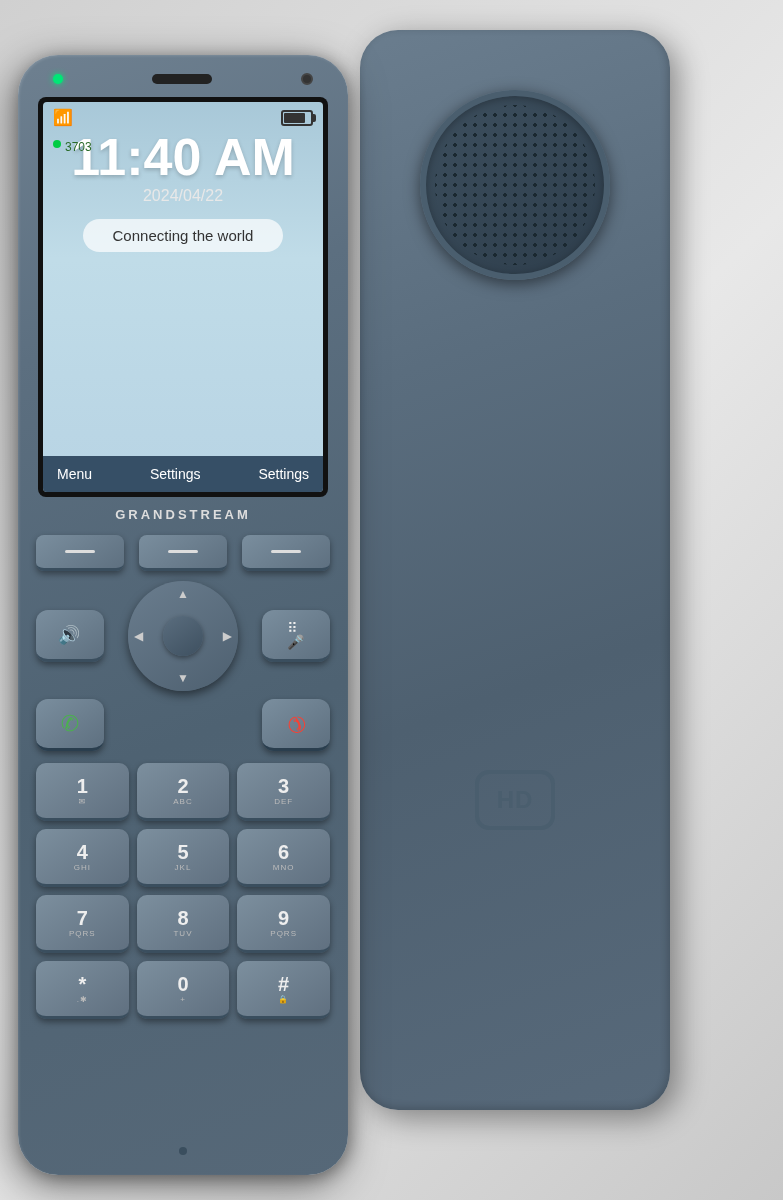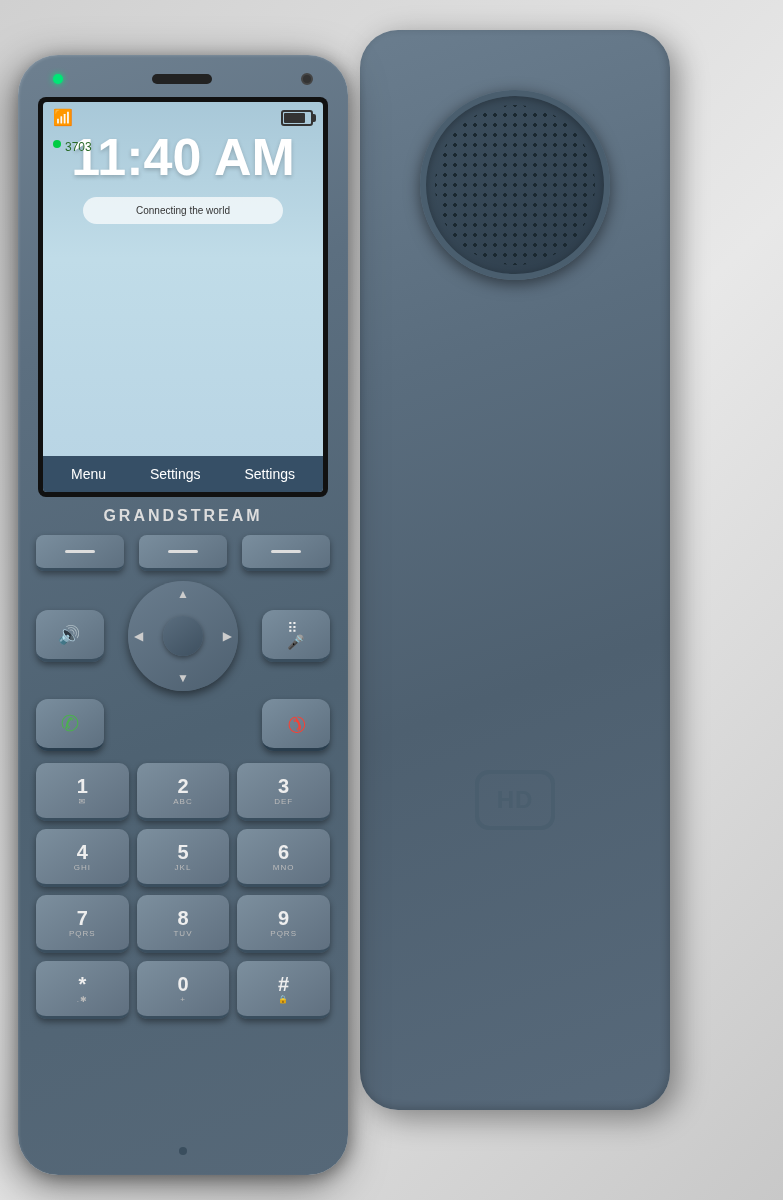--- a/index.html
+++ b/index.html
@@ -242,50 +242,50 @@
       margin-top: 4px;
     }
 
     .screen-message {
       margin: 14px auto 12px;
       width: 200px;
       background: rgba(255,255,255,0.7);
       border-radius: 20px;
       padding: 8px 16px;
       text-align: center;
-      font-size: 10px;
+      font-size: 15px;
       color: #333;
     }
 
     .screen-softkeys {
       position: absolute;
       bottom: 0;
       left: 0;
       right: 0;
       background: rgba(30, 55, 80, 0.85);
-      padding: 10px 28px;
+      padding: 10px 14px;
       display: flex;
       justify-content: space-between;
       align-items: center;
     }
 
     .screen-softkey {
       color: #fff;
       font-size: 14px;
       font-weight: 500;
     }
 
     
     .brand-label {
       position: absolute;
       top: 452px;
       left: 50%;
       transform: translateX(-50%);
       color: #ddd;
-      font-size: 16px;
+      font-size: 13px;
       font-weight: 700;
       letter-spacing: 3px;
       text-align: center;
       white-space: nowrap;
     }
 
     
     .keypad {
       position: absolute;
       top: 480px;
@@ -493,20 +493,21 @@
             </div>
           </div>
 
           <div class="screen-extension-line">
             <div class="ext-dot"></div>
             <span>3703</span>
           </div>
 
           <div class="screen-time">
             <div class="time">11:40 AM</div>
+            <div class="date">2024/04/22</div>
           </div>
 
           <div class="screen-message">Connecting the world</div>
 
           <div class="screen-softkeys">
             <span class="screen-softkey">Menu</span>
             <span class="screen-softkey">Settings</span>
             <span class="screen-softkey">Settings</span>
           </div>
 

